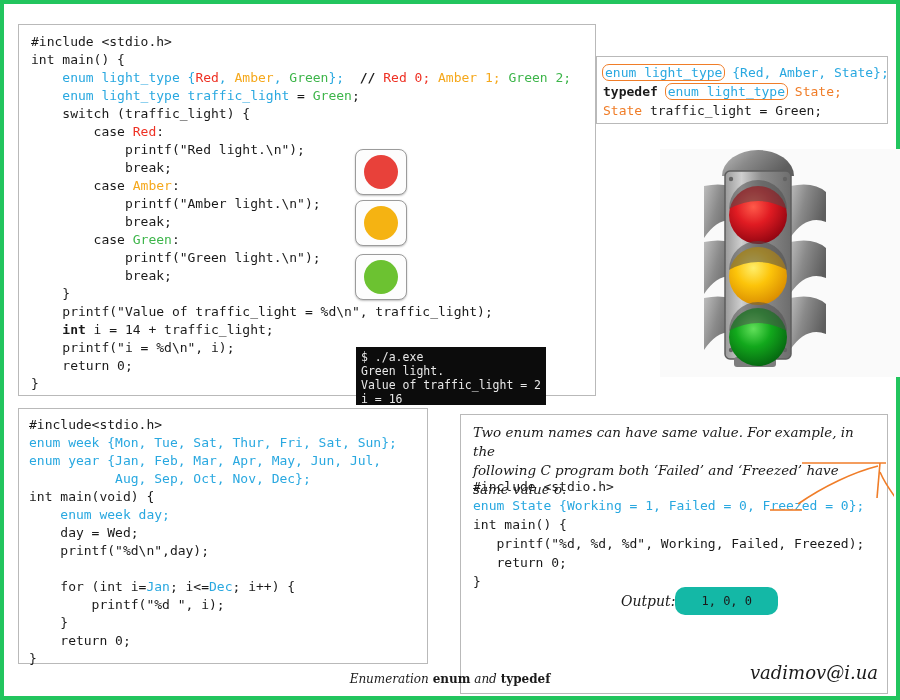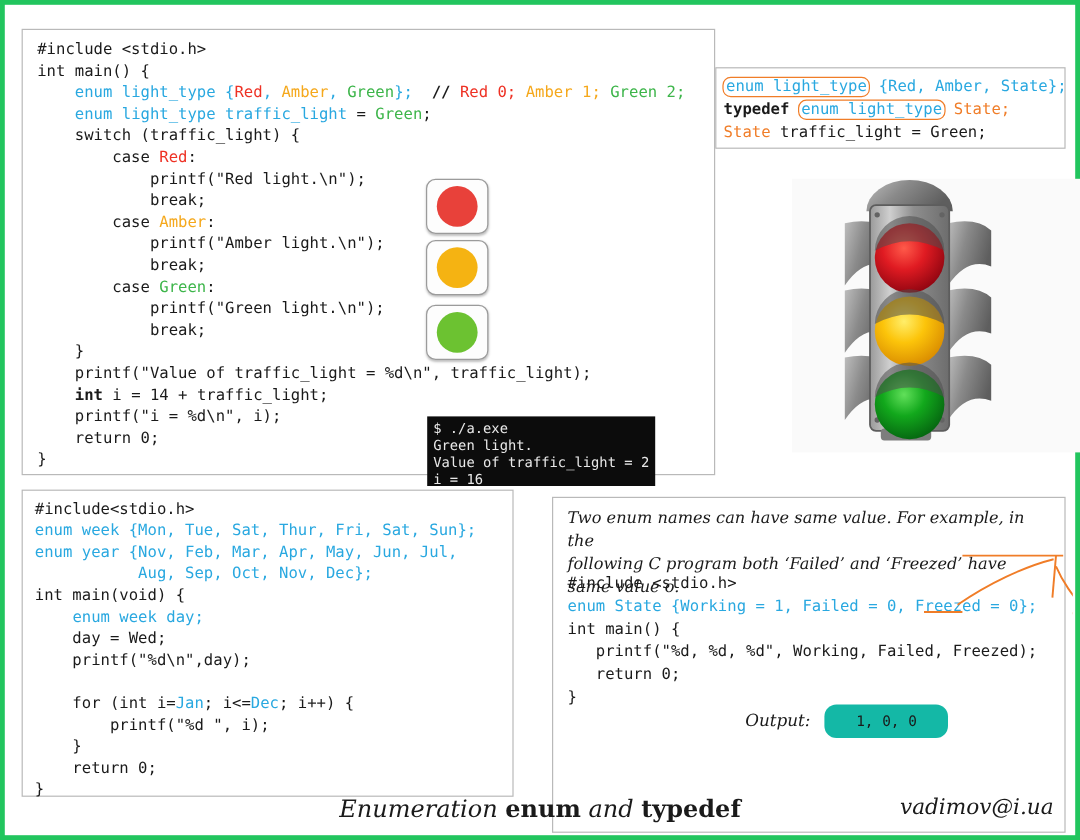--- a/index.html
+++ b/index.html
@@ -130,21 +130,21 @@
     position: absolute;
     left: 160px; top: 172px;
     display: flex;
     align-items: center;
   }
   #output-label {
     font-family: "DejaVu Serif", serif;
     font-style: italic;
     font-size: 14px;
     color: #1a1a1a;
-    margin-right: 12px;
+    margin-right: 0;
   }
   #output-value {
     background: #14b8a6;
     border-radius: 10px;
     padding: 7px 26px;
     font-family: "DejaVu Sans Mono", "Liberation Mono", monospace;
     font-size: 12px;
     color: #1a1a1a;
   }
 
@@ -156,21 +156,21 @@
     pointer-events: none;
   }
 
   
   #caption {
     position: absolute;
     left: 0; right: 0; bottom: 10px;
     text-align: center;
     font-family: "DejaVu Serif", serif;
     font-style: italic;
-    font-size: 20px;
+    font-size: 12px;
     color: #1a1a1a;
   }
   #caption b { font-style: normal; font-weight: bold; }
   #credit {
     position: absolute;
     right: 18px; bottom: 13px;
     font-family: "DejaVu Serif", serif;
     font-style: italic;
     font-size: 18px;
     color: #1a1a1a;
@@ -285,21 +285,21 @@
 
       <path d="M69 60 a29 29 0 0 1 58 0 q-29 -16 -58 0 z" fill="#4f4f4f" opacity=".55"></path>
       <path d="M69 121 a29 29 0 0 1 58 0 q-29 -16 -58 0 z" fill="#4f4f4f" opacity=".55"></path>
       <path d="M69 182 a29 29 0 0 1 58 0 q-29 -16 -58 0 z" fill="#4f4f4f" opacity=".55"></path>
     </svg>
   </div>
 
   <div class="panel" id="panel-code-week">
     <div class="code" id="code-week"><span>#include&lt;stdio.h&gt;</span>
 <span><span class="kw">enum week {Mon, Tue, Sat, Thur, Fri, Sat, Sun};</span></span>
-<span><span class="kw">enum year {Nov, Feb, Mar, Apr, May, Jun, Jul,</span></span>
+<span><span class="kw">enum year {Jan, Feb, Mar, Apr, May, Jun, Jul,</span></span>
 <span><span class="kw">           Aug, Sep, Oct, Nov, Dec};</span></span>
 <span>int main(void) {</span>
 <span>    <span class="kw">enum week day;</span></span>
 <span>    day = Wed;</span>
 <span>    printf("%d\n",day);</span>
 <span> </span>
 <span>    for (int i=<span class="kw">Jan</span>; i&lt;=<span class="kw">Dec</span>; i++) {</span>
 <span>        printf("%d ", i);</span>
 <span>    }</span>
 <span>    return 0;</span>

